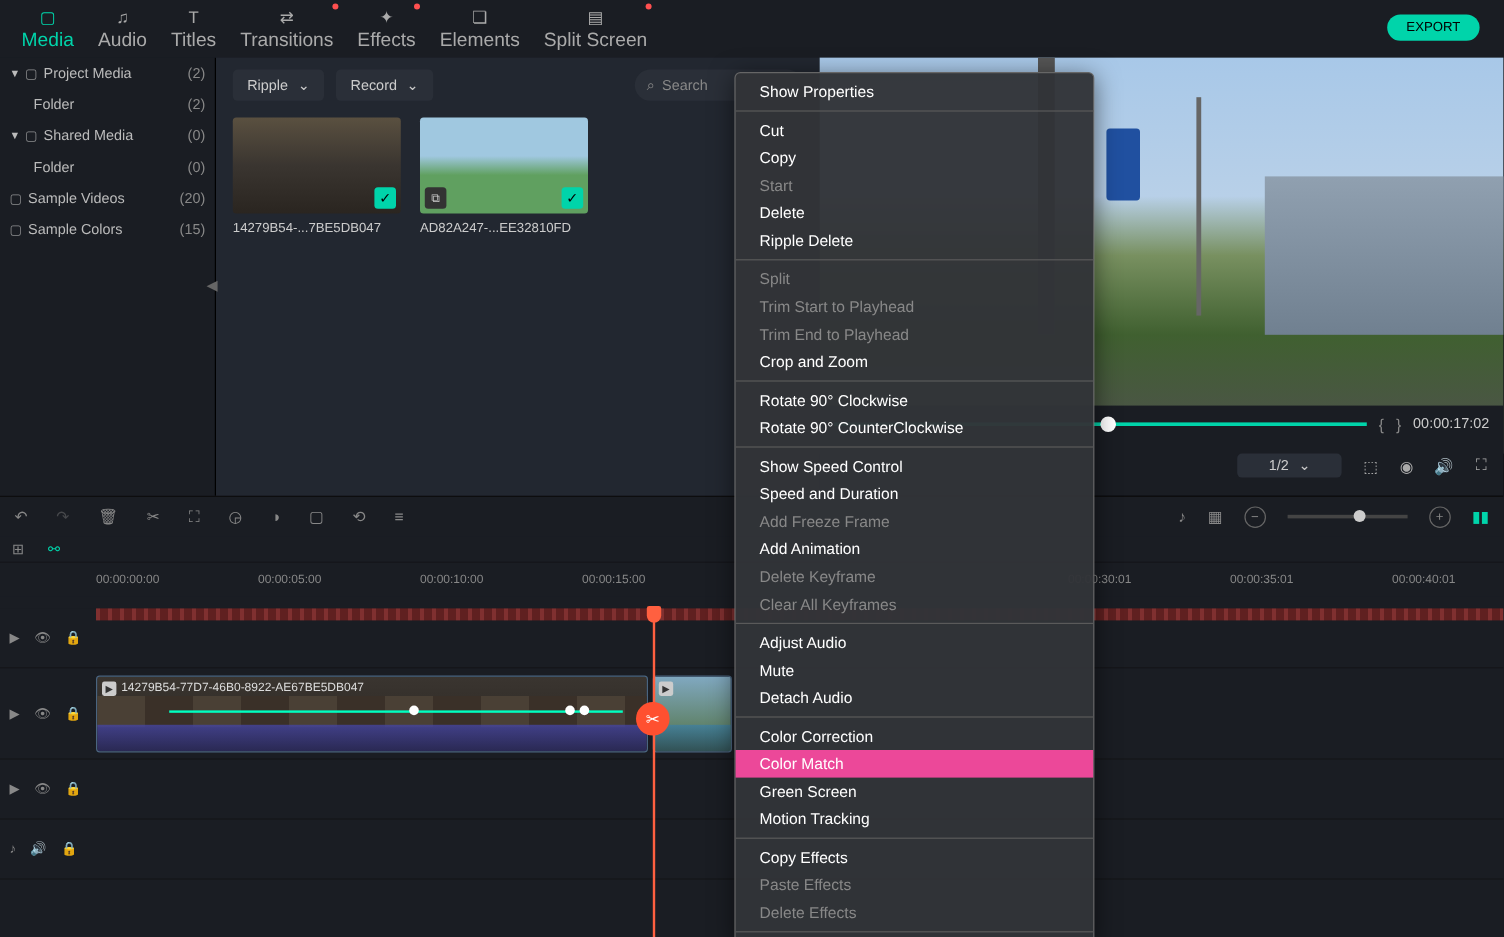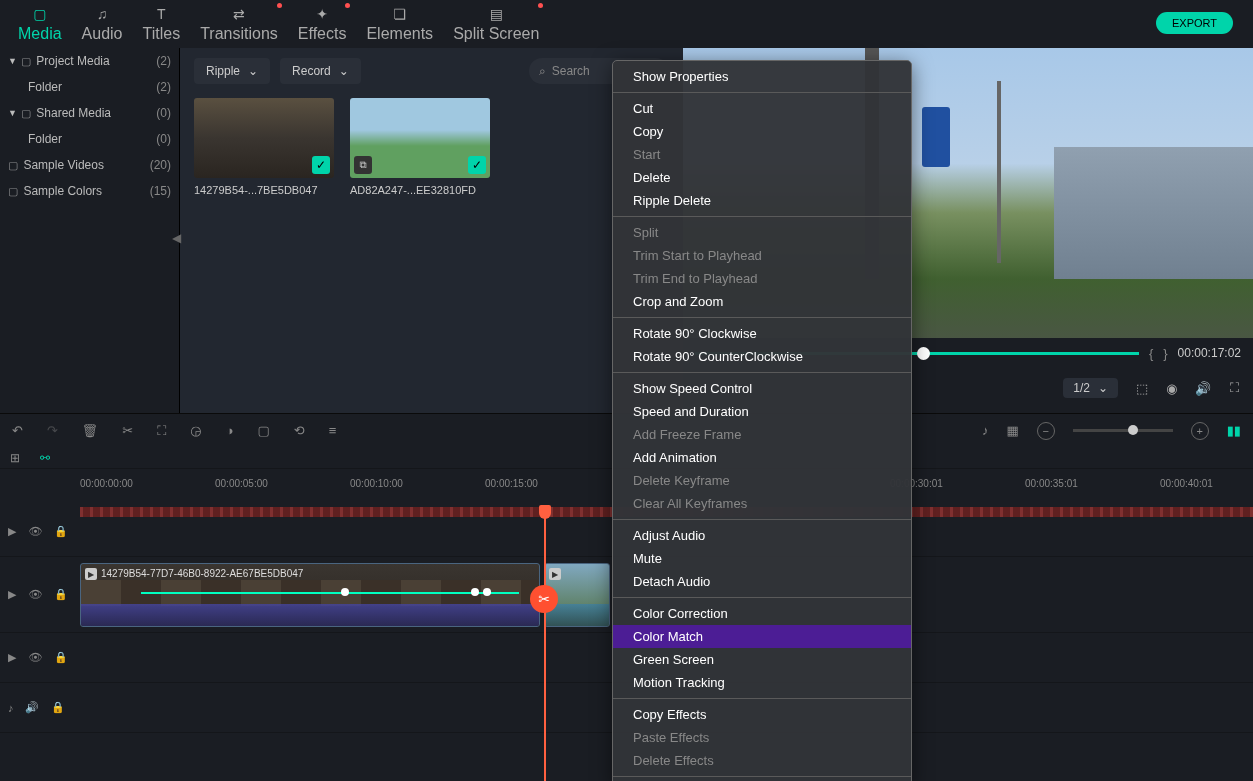--- a/index.html
+++ b/index.html
@@ -49,21 +49,21 @@
 .clip { position: absolute; height: 64px; top: 6px; border-radius: 3px; overflow: hidden; }
 .clip-video { background: linear-gradient(#3a3530, #2a2520); border: 1px solid #4a6580; }
 .clip-label { position: absolute; top: 4px; left: 20px; font-size: 10px; color: #ddd; z-index: 2; }
 .clip-wave { position: absolute; bottom: 0; left: 0; right: 0; height: 22px; background: linear-gradient(to top, #2a2a60, #4545a0); opacity: 0.8; }
 .playhead { position: absolute; top: 0; bottom: 0; width: 2px; background: #ff6040; left: 544px; z-index: 50; }
 .playhead-head { position: absolute; top: -2px; left: -5px; width: 12px; height: 14px; background: #ff6040; border-radius: 2px 2px 6px 6px; }
 .scissors { position: absolute; top: 78px; left: -14px; width: 28px; height: 28px; background: #ff5030; border-radius: 50%; display: flex; align-items: center; justify-content: center; color: #fff; font-size: 14px; }
 .context-menu { position: absolute; top: 60px; left: 612px; width: 300px; background: rgba(50,52,56,0.97); border: 1px solid #666; border-radius: 5px; z-index: 100; padding: 4px 0; box-shadow: 0 4px 20px rgba(0,0,0,0.5); }
 .ctx-item { padding: 4px 20px; font-size: 13px; color: #fff; cursor: pointer; display: flex; align-items: center; }
 .ctx-item.disabled { color: #888; }
-.ctx-item.highlighted { background: #4c1d95; }
+.ctx-item.highlighted { background: #ec4899; }
 .ctx-sep { height: 1px; background: #5a5a5a; margin: 4px 0; }
 .snap-row { height: 22px; display: flex; align-items: center; padding-left: 10px; gap: 20px; color: #888; font-size: 12px; border-bottom: 1px solid #14161a; }
 </style>
 </head>
 <body>
 
 <div class="top-tabs">
   <div class="tab active">
     <span class="tab-icon">▢</span>
     <span class="tab-label">Media</span>
@@ -179,21 +179,21 @@
     <div class="preview-controls">
       <div class="preview-scrub">
         <div class="scrub-track">
           <div class="scrub-thumb"></div>
         </div>
         <span style="color:#888;">{</span>
         <span style="color:#888;">}</span>
         <span style="color:#ccc;font-size:12px;">00:00:17:02</span>
       </div>
       <div class="preview-bottom">
-        <div class="dropdown" style="padding:3px 10px;">
+        <div class="dropdown" style="padding:3px 26px;">
           <span>1/2</span>
           <span>⌄</span>
         </div>
         <span>⬚</span>
         <span>◉</span>
         <span>🔊</span>
         <span>⛶</span>
       </div>
     </div>
   </div>

